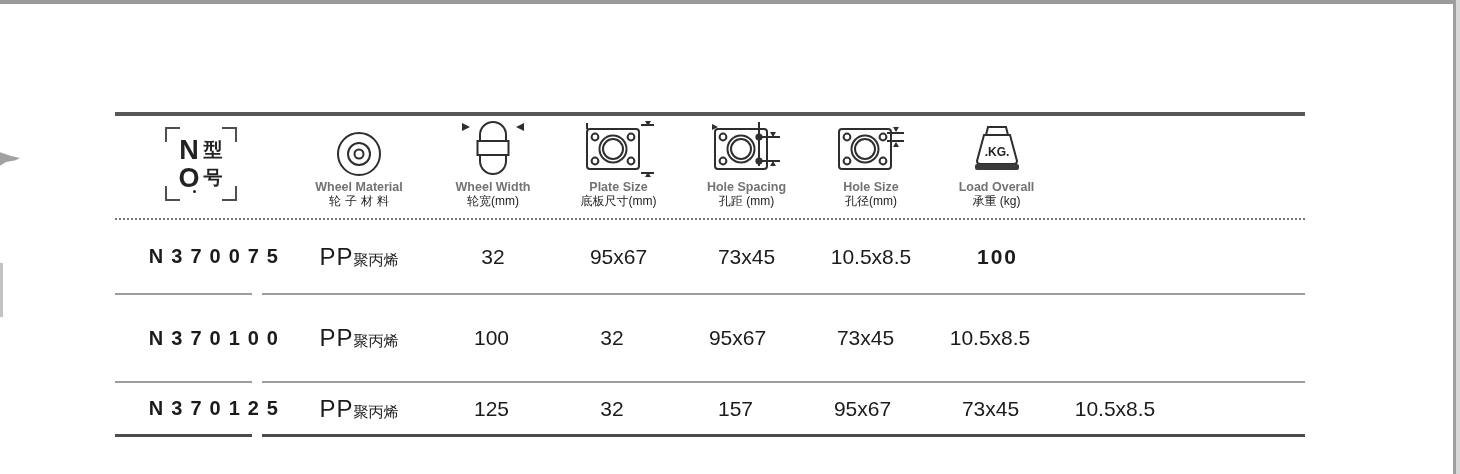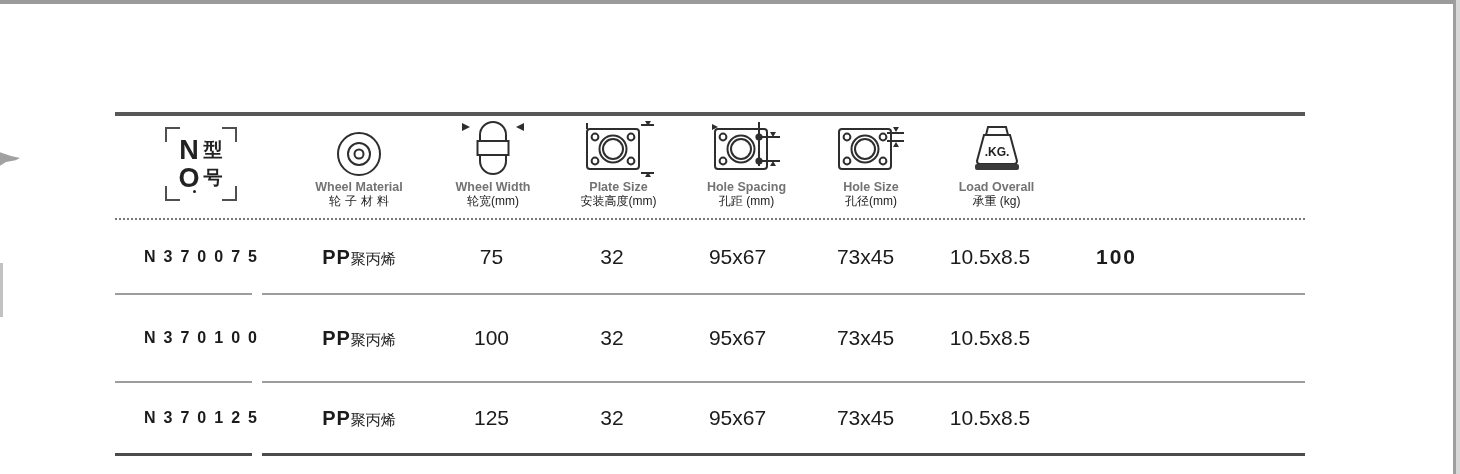--- a/index.html
+++ b/index.html
@@ -22,24 +22,24 @@
   .icon-wrap{display:flex;align-items:flex-start;justify-content:center;margin-bottom:3px;}
   .h-en{font-size:12.5px;font-weight:700;line-height:14px;white-space:nowrap;color:#737373;}
   .h-zh{font-size:12px;line-height:15px;white-space:nowrap;color:#222;}
   .zh-spaced{letter-spacing:4px;padding-left:4px;}
   .c1{width:171px}.c2{width:146px}.c3{width:119px}.c4{width:122px}.c5{width:125px}
   .c6{width:129px}.c7{width:127px}.c8{width:122px}.c9{width:129px}
 
   .dotted-sep{height:0;border-top:2px dotted #787878;}
 
   .trow{display:flex;align-items:center;}
-  .r1{height:73px}.r2{height:86px}.r3{height:70px}
+  .r1{height:73px}.r2{height:86px}.r3{height:51px}
   .cell{box-sizing:border-box;text-align:center;font-size:21px;color:#1b1b1b;}
-  .model{font-weight:700;font-size:16px;letter-spacing:8px;padding-left:8px;}
-  .material .latin{font-size:20px;letter-spacing:1px;font-weight:bold;}
+  .model{font-weight:700;font-size:20px;letter-spacing:8px;padding-left:8px;text-align:right;}
+  .material .latin{font-size:24px;letter-spacing:1px;}
   .material .cjk{font-size:15px;}
   .load{font-weight:700;letter-spacing:2px;padding-left:2px;}
 
   .rowsep{display:flex;height:2px;}
   .rowsep .s1{width:137px;background:#9d9d9d;}
   .rowsep .gap{width:10px;}
   .rowsep .s2{flex:1;background:#9d9d9d;}
   .bottomsep{height:3px;}
   .bottomsep .s1,.bottomsep .s2{background:#4c4c4c;}
 
@@ -128,21 +128,21 @@
               <circle class="stk" cx="17" cy="12" r="3.4"></circle>
             <circle class="stk" cx="-1" r="13.5"></circle>
               <circle class="stk" cx="-1" r="10"></circle>
             <line class="stk" x1="27" y1="-24" x2="40" y2="-24" stroke-width="1.5"></line>
             <polygon class="fil" points="31,-28 37,-28 34,-23"></polygon>
             <line class="stk" x1="27" y1="24" x2="40" y2="24" stroke-width="1.5"></line>
             <polygon class="fil" points="31,28 37,28 34,23"></polygon>
           </svg>
         </div>
         <div class="h-en">Plate Size</div>
-        <div class="h-zh">安装高度(mm)</div>
+        <div class="h-zh">底板尺寸(mm)</div>
       </div>
 
       <div class="hcell c7">
         <div class="icon-wrap">
           <svg width="76" height="56" viewBox="-33 -28 76 56">
             <polygon class="fil" points="-30,-25 -24,-22 -30,-19"></polygon>
             <rect class="stk" x="-27" y="-20" width="52" height="40" rx="3"></rect>
             <circle class="stk" cx="-19" cy="-12" r="3.4"></circle>
               <circle class="stk" cx="-19" cy="12" r="3.4"></circle>
             <circle class="stk" cx="-1" r="13.5"></circle>
@@ -192,21 +192,20 @@
         <div class="h-en">Load Overall</div>
         <div class="h-zh">承重 (kg)</div>
       </div>
     </div>
 
     <div class="dotted-sep"></div>
 
     <div class="trow r1">
       <div class="cell c1 model">N370075</div>
       <div class="cell c2 material"><span class="latin">PP</span><span class="cjk">聚丙烯</span></div>
-      <div class="cell c3">75</div>
       <div class="cell c4">32</div>
       <div class="cell c6">95x67</div>
       <div class="cell c7">73x45</div>
       <div class="cell c8">10.5x8.5</div>
       <div class="cell c9 load">100</div>
     </div>
 
     <div class="rowsep">
         <span class="s1"></span>
         <span class="gap"></span>
@@ -227,20 +226,21 @@
         <span class="s1"></span>
         <span class="gap"></span>
         <span class="s2"></span>
       </div>
 
     <div class="trow r3">
       <div class="cell c1 model">N370125</div>
       <div class="cell c2 material"><span class="latin">PP</span><span class="cjk">聚丙烯</span></div>
       <div class="cell c3">125</div>
       <div class="cell c4">32</div>
+      <div class="cell c5">157</div>
       <div class="cell c6">95x67</div>
       <div class="cell c7">73x45</div>
       <div class="cell c8">10.5x8.5</div>
     </div>
 
     <div class="rowsep bottomsep">
         <span class="s1"></span>
         <span class="gap"></span>
         <span class="s2"></span>
       </div>

